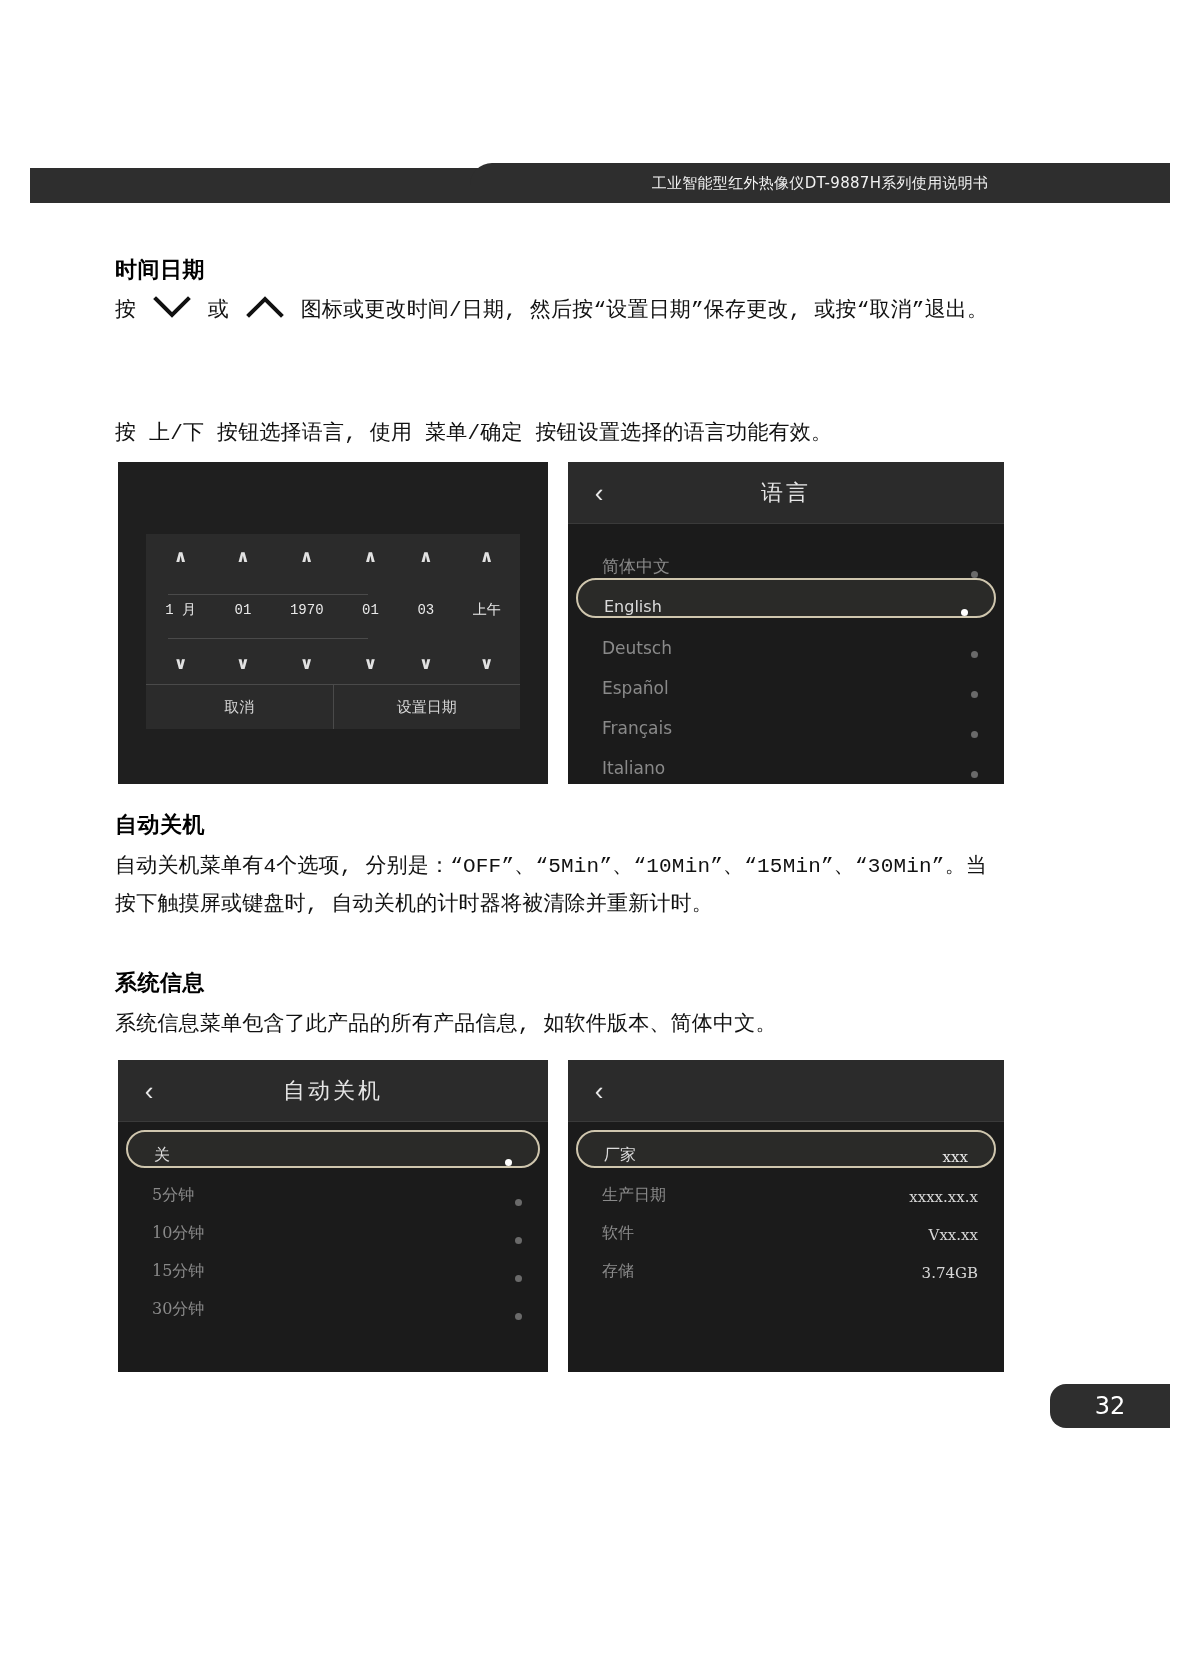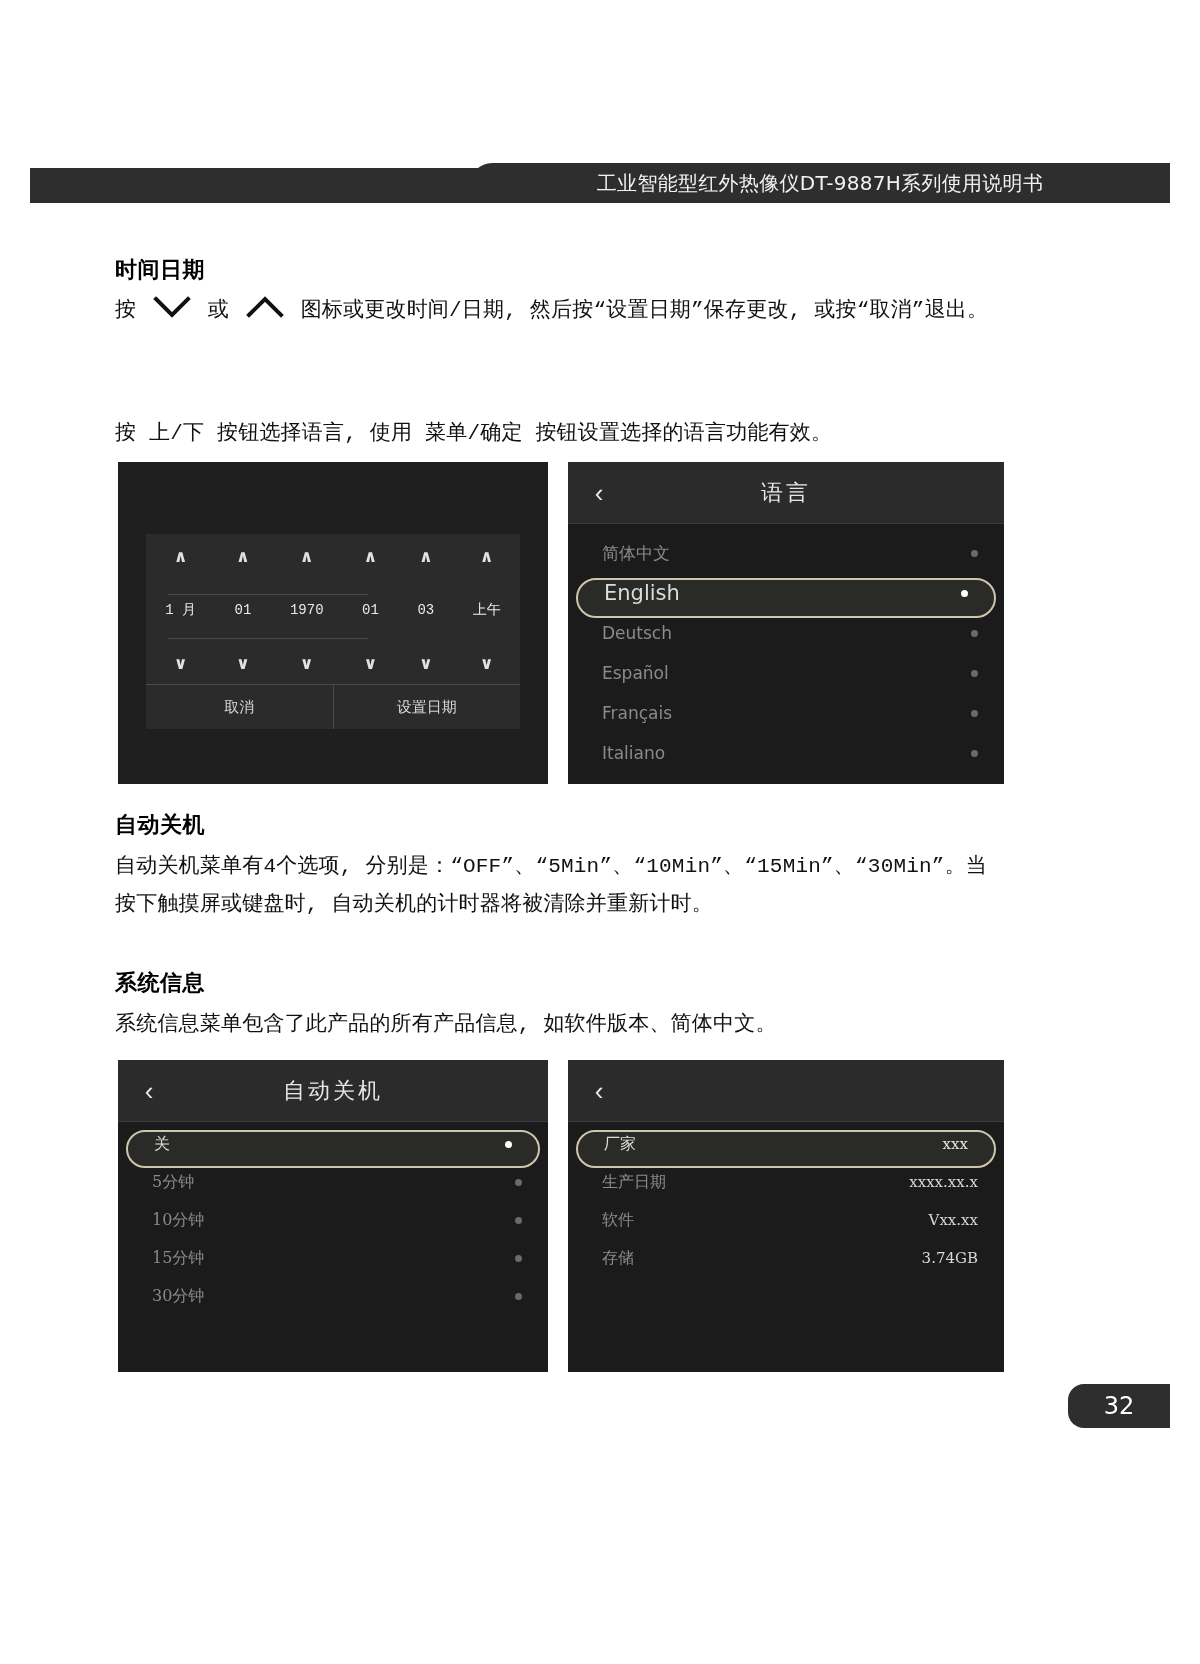--- a/index.html
+++ b/index.html
@@ -22,21 +22,21 @@
     width: 1140px; height: 4px; background: #2e2e2e;
   }
   .header-tab {
     position: absolute; left: 470px; top: 163px;
     width: 700px; height: 40px;
     background: #2e2e2e;
     border-top-left-radius: 22px;
     display: flex; align-items: center; justify-content: center;
   }
   .header-title {
-    color: #f2f2f2; font-size: 20px; letter-spacing: .3px;
+    color: #f2f2f2; font-size: 15px; letter-spacing: .3px;
     font-family: "DejaVu Sans", "Liberation Sans", sans-serif;
   }
   h2.sec {
     font-size: 22px; font-weight: bold; color: #000;
     font-family: "DejaVu Sans", "Liberation Sans", sans-serif;
     letter-spacing: .5px;
   }
   p.body {
     font-size: 21px; color: #111; line-height: 38px;
     font-family: Liberation Mono, monospace;
@@ -62,22 +62,22 @@
     font-size: 26px; line-height: 1;
   }
   .shot-hdr .ttl {
     position: absolute; left: 0; right: 0; text-align: center;
     color: #e6e6e6; font-size: 22px; letter-spacing: 3px;
     font-family: "DejaVu Serif", "Liberation Serif", serif;
     pointer-events: none;
   }
   .list-row {
     position: relative; height: 38px;
-    display: flex; align-items: center;
-    padding: 0 26px 10px 34px;
+    display: flex; align-items: flex-end;
+    padding: 0 26px 0 34px;
     color: #8a8a8a; font-size: 16px;
     font-family: "DejaVu Serif", "Liberation Serif", serif;
     gap: 23px;
   }
   .list-row .lbl { flex: 1 1 auto; }
   .list-row .val { color: #d8d8d8; font-size: 15px; }
   .list-row .dot {
     width: 7px; height: 7px; border-radius: 50%;
     background: #6a6a6a; margin-left: 14px;
   }
@@ -88,21 +88,21 @@
     background: #2a2a28;
     margin: 0 8px;
     padding-left: 26px;
   }
   .list-row.sel .dot { background: #ffffff; }
   .list-row.sel .val { color: #e8e8e8; }
 
   
   #lang-panel .list-row { height: 40px; font-size: 17px;
     font-family: "DejaVu Sans","Liberation Sans",sans-serif; }
-  #lang-panel .list-row.sel { font-size: 21px; }
+  #lang-panel .list-row.sel { font-size: 16px; }
 
   
   #date-shot { background:#1f1f1f; }
   .dp-card {
     position: absolute; left: 28px; top: 72px;
     width: 374px; height: 195px;
     background: #2b2b2b;
   }
   .dp-cols { display: flex; height: 150px; }
   .dp-group { display:flex; flex:1 1 auto; }
@@ -146,21 +146,21 @@
   }
   .wm .txt-tel {
     position:absolute; left:0; right:0; top:226px; text-align:center;
     font-family:"DejaVu Sans","Liberation Sans",sans-serif;
     font-size:21px; color:#8c8c8c; letter-spacing:1px;
   }
 
   
   .pagenum {
     position:absolute; right:30px; bottom:236px;
-    width:102px; height:44px; background:#2e2e2e;
+    width:120px; height:44px; background:#2e2e2e;
     border-top-left-radius:16px; border-bottom-left-radius:16px;
     display:flex; align-items:center; justify-content:center;
     color:#ffffff; font-size:24px;
     font-family:"DejaVu Sans","Liberation Sans",sans-serif;
   }
 </style>
 </head>
 <body>
 
 <div class="page">

